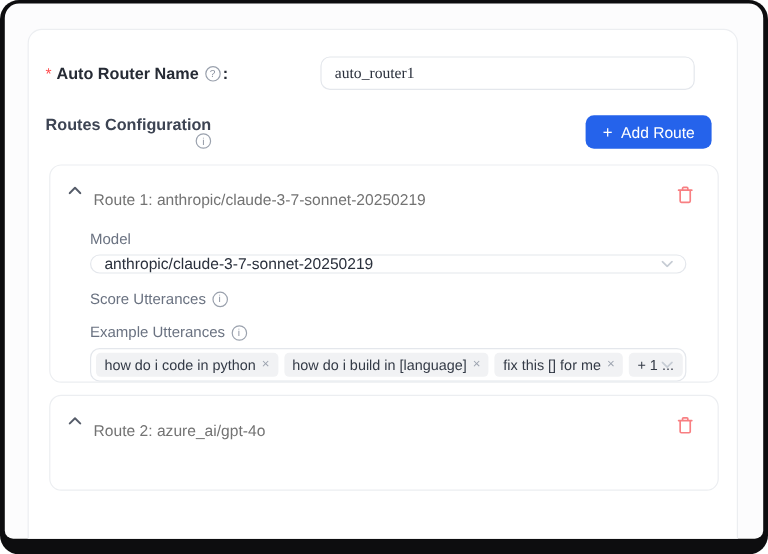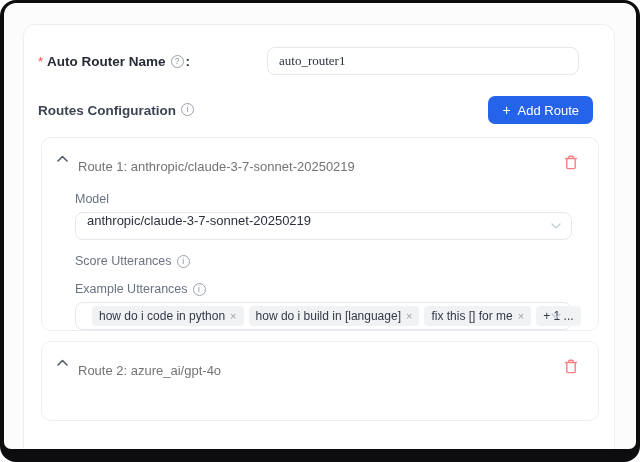--- a/index.html
+++ b/index.html
@@ -35,21 +35,21 @@
     height:28px; border:1px solid #e4e7ec; border-radius:8px; background:#fff;
     font-size:13px; color:#2a303c; padding:0 11px; outline:none;
     font-family:Liberation Serif, serif;
   }
   .name-input { width:312px; }
   
   .row-routes {
     display:flex; align-items:center; justify-content:space-between;
     margin:21px 21px 0 14px;
   }
-  .routes-label { display:flex; align-items:flex-start; font-size:13.5px; color:#3d4453; font-weight:600; }
+  .routes-label { display:flex; align-items:flex-end; font-size:13.5px; color:#3d4453; font-weight:600;flex-direction:column; }
   .add-route-btn {
     display:inline-flex; align-items:center; gap:7px;
     height:28px; padding:0 14px; background:#2563eb; color:#ffffff;
     border:none; border-radius:7px; font-size:13px; font-weight:500; cursor:pointer;
     font-family:"Liberation Sans","DejaVu Sans",sans-serif;
   }
   .add-route-btn .plus { font-size:14px; font-weight:400; line-height:1; }
   
   .route-card {
     margin:13px 15px 0 17px; background:#fff;
@@ -58,31 +58,31 @@
   .route-card.collapsed { margin-top:10px; height:80px; }
   .route-header { display:flex; align-items:flex-start; padding:14px 20px 0 15px; }
   .caret { margin-top:3px; flex:none; }
   .route-title { margin:7px 0 0 10px; font-size:13px; color:#737373; font-weight:500; }
   .spacer { flex:1; }
   .trash-btn { margin-top:3px; background:none; border:none; cursor:pointer; padding:0; line-height:0; }
   .route-body { padding:0 26px 0 33px; }
   .field-label { display:flex; align-items:center; margin-top:18px; font-size:12.5px; color:#6a7281; }
   .field-label.tight { margin-top:14px; }
   .select-box {
-    position:relative; display:flex; align-items:flex-start; margin-top:6px;
-    height:28px; border:1px solid #e4e7ec; border-radius:8px; background:#fff;
+    position:relative; display:flex; align-items:flex-end; margin-top:6px;
+    height:16px; border:1px solid #e4e7ec; border-radius:8px; background:#fff;
     font-size:13px; color:#2a303c; padding:0 26px 0 11px; cursor:pointer;
   }
   .chev { position:absolute; right:10px; top:50%; transform:translateY(-50%); }
   .score-input { display:block; width:100%; margin-top:6px; }
   .help-text { margin-top:5px; font-size:12px; color:#4b5563; }
   .tags-box {
     position:relative; display:flex; align-items:center; gap:5px; margin-top:6px;
     height:28px; border:1px solid #e4e7ec; border-radius:8px; background:#fff;
-    padding:0 26px 0 16px; cursor:text;
+    padding:0 26px 0 4px; cursor:text;
   }
   .tag {
     display:inline-flex; align-items:center; gap:5px; height:20px;
     background:#f1f2f4; border-radius:4px; padding:0 7px;
     font-size:12px; color:#333a46; font-weight:500; white-space:nowrap;
   }
   .tag-close { color:#9ca3af; font-size:11px; font-weight:400; cursor:pointer; }
 </style>
 </head>
 <body>

